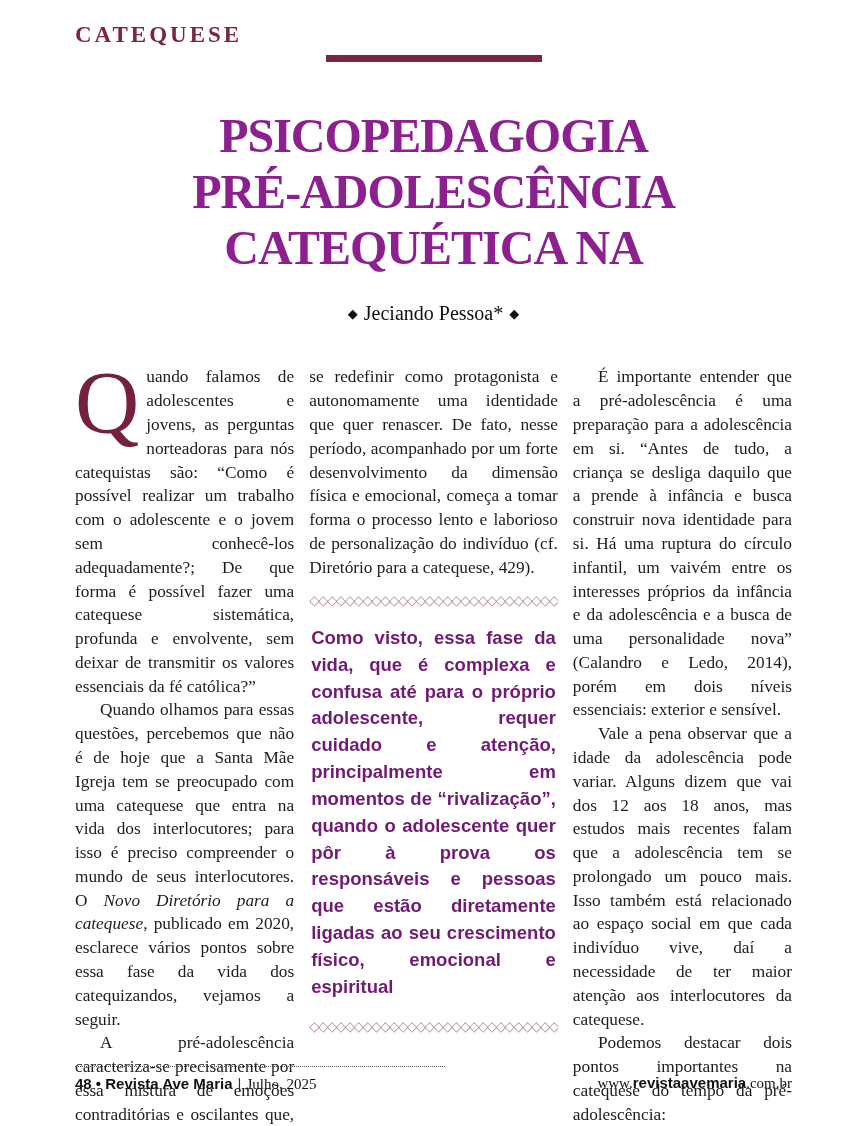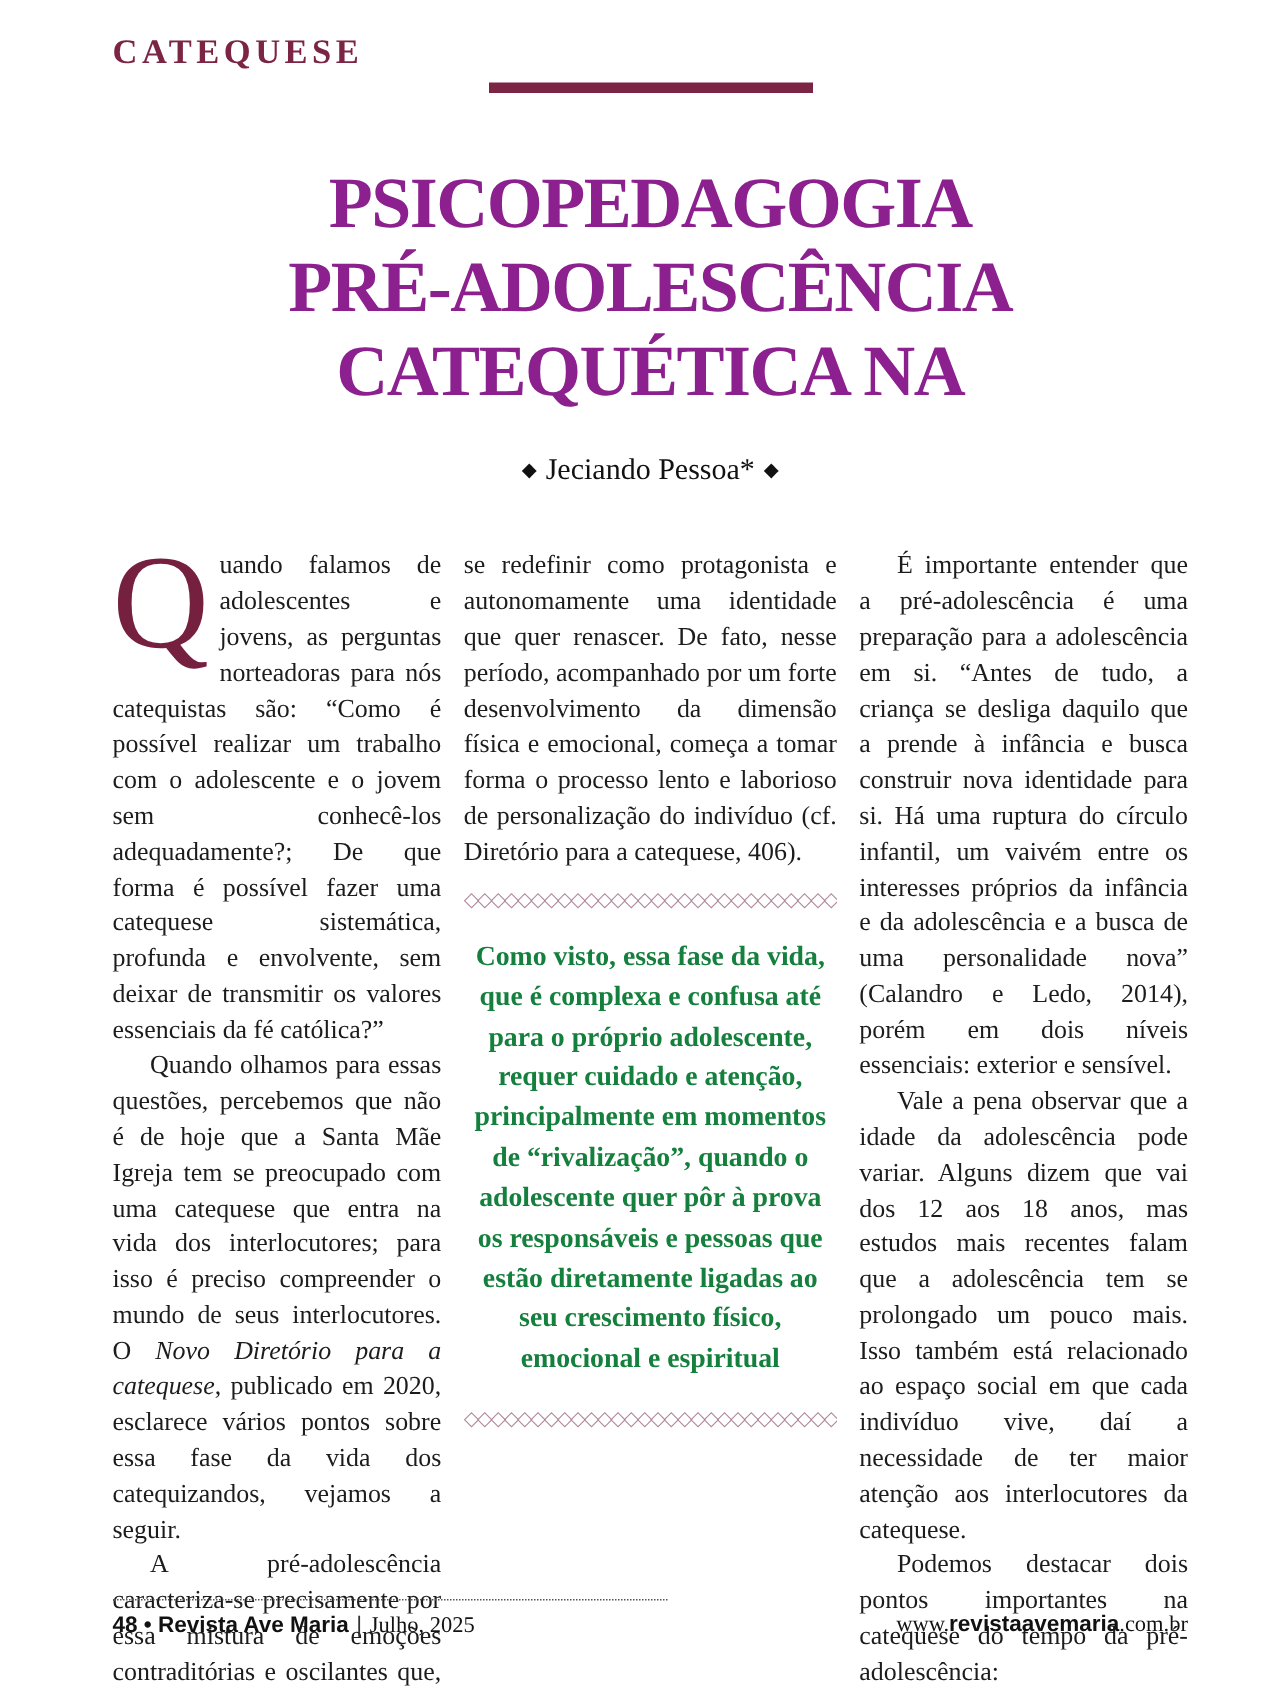--- a/index.html
+++ b/index.html
@@ -45,23 +45,23 @@
     padding:2px 7px 0 0; color:#76203f; font-family:"Liberation Serif", serif;
   }
 
   
   .divider {
     text-align:center; color:#b0889a; font-size:13.5px; letter-spacing:-1.5px;
     line-height:1; margin:14px 0 12px; white-space:nowrap; overflow:hidden;
     font-family:"DejaVu Sans", sans-serif;
   }
   .pullquote {
-    font-family:Liberation Serif, serif; font-weight:bold;
-    font-size:18.5px; line-height:1.45; color:#15803d;
-    text-align:center; padding:6px 2px;
+    font-family:Liberation Sans, sans-serif; font-weight:bold;
+    font-size:18.5px; line-height:1.45; color:#701a75;
+    padding:6px 2px;
   }
 
   
   .footer {
     position:absolute; left:75px; right:58px; top:1066px;
     display:flex; justify-content:space-between; align-items:flex-start;
     font-size:15px;
   }
   .footer-left {
     width:370px; border-top:1px dotted #555; padding-top:8px;
@@ -95,21 +95,21 @@
 
   <div class="cols">
 
     <div class="col">
       <p><span class="dropcap">Q</span><span>uando falamos de adolescentes e jovens, as perguntas norteadoras para nós catequistas são: “Como é possível realizar um trabalho com o adolescente e o jovem sem conhecê-los adequadamente?; De que forma é possível fazer uma catequese sistemática, profunda e envolvente, sem deixar de transmitir os valores essenciais da fé católica?”</span></p>
       <p class="indent"><span>Quando olhamos para essas questões, percebemos que não é de hoje que a Santa Mãe Igreja tem se preocupado com uma catequese que entra na vida dos interlocutores; para isso é preciso compreender o mundo de seus interlocutores. O </span><span style="font-style: italic;">Novo Diretório para a catequese</span><span>, publicado em 2020, esclarece vários pontos sobre essa fase da vida dos catequizandos, vejamos a seguir.</span></p>
       <p class="indent">A pré-adolescência caracteriza-se precisamente por essa mistura de emoções contraditórias e oscilantes que, na verdade, nascem da necessidade de rivalizar, experimentar, pôr-se à prova, para</p>
     </div>
 
     <div class="col">
-      <p><span>se redefinir como protagonista e autonomamente uma identidade que quer renascer. De fato, nesse período, acompanhado por um forte desenvolvimento da dimensão física e emocional, começa a tomar forma o processo lento e laborioso de personalização do indivíduo (cf. </span><span style="">Diretório para a catequese</span><span>, 406).</span></p>
+      <p><span>se redefinir como protagonista e autonomamente uma identidade que quer renascer. De fato, nesse período, acompanhado por um forte desenvolvimento da dimensão física e emocional, começa a tomar forma o processo lento e laborioso de personalização do indivíduo (cf. </span><span style="">Diretório para a catequese</span><span>, 429).</span></p>
       <div class="divider">◇◇◇◇◇◇◇◇◇◇◇◇◇◇◇◇◇◇◇◇◇◇◇◇◇◇◇◇</div>
       <div class="pullquote">Como visto, essa fase da vida, que é complexa e confusa até para o próprio adolescente, requer cuidado e atenção, principalmente em momentos de “rivalização”, quando o adolescente quer pôr à prova os responsáveis e pessoas que estão diretamente ligadas ao seu crescimento físico, emocional e espiritual</div>
       <div class="divider">◇◇◇◇◇◇◇◇◇◇◇◇◇◇◇◇◇◇◇◇◇◇◇◇◇◇◇◇</div>
     </div>
 
     <div class="col">
       <p class="indent">É importante entender que a pré-adolescência é uma preparação para a adolescência em si. “Antes de tudo, a criança se desliga daquilo que a prende à infância e busca construir nova identidade para si. Há uma ruptura do círculo infantil, um vaivém entre os interesses próprios da infância e da adolescência e a busca de uma personalidade nova” (Calandro e Ledo, 2014), porém em dois níveis essenciais: exterior e sensível.</p>
       <p class="indent">Vale a pena observar que a idade da adolescência pode variar. Alguns dizem que vai dos 12 aos 18 anos, mas estudos mais recentes falam que a adolescência tem se prolongado um pouco mais. Isso também está relacionado ao espaço social em que cada indivíduo vive, daí a necessidade de ter maior atenção aos interlocutores da catequese.</p>
       <p class="indent">Podemos destacar dois pontos importantes na catequese do tempo da pré-adolescência:</p>
 

